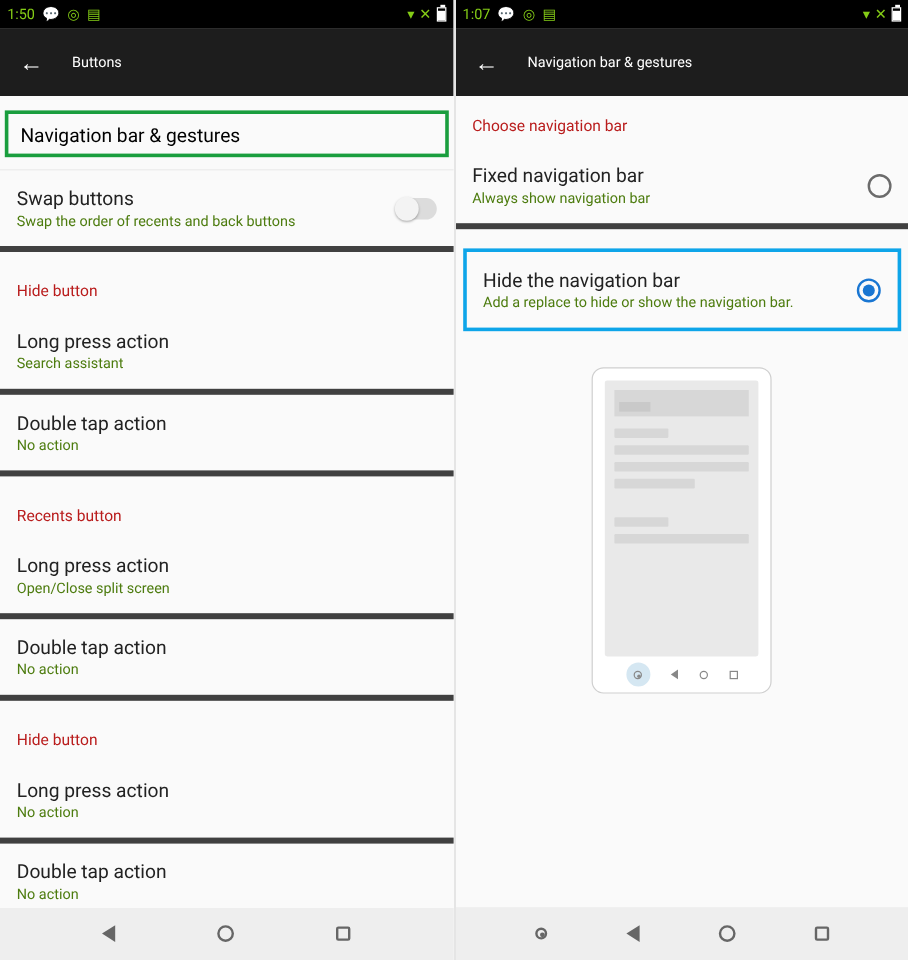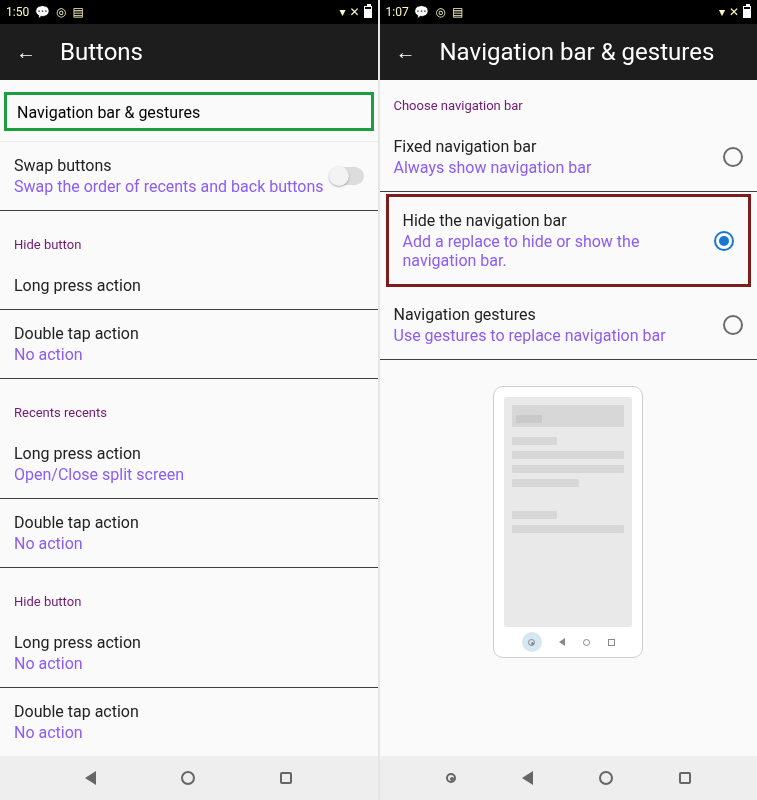--- a/index.html
+++ b/index.html
@@ -21,21 +21,21 @@
       flex: 1;
       background: #fafafa;
       display: flex;
       flex-direction: column;
       overflow: hidden;
     }
     
     .status-bar {
       height: 24px;
       background: #000;
-      color: #fef9c3;
+      color: #84cc16;
       display: flex;
       align-items: center;
       padding: 0 6px;
       font-size: 12px;
     }
     .status-left { display:flex; align-items:center; gap:6px; }
     .status-right { margin-left:auto; display:flex; align-items:center; gap:4px; }
     .stat-glyph { font-size:12px; line-height:1; }
     .battery {
       width: 8px; height: 12px; border:1px solid #fff; position:relative;
@@ -46,45 +46,45 @@
     .app-bar {
       height: 56px;
       background: #1d1d1d;
       color: #fff;
       display: flex;
       align-items: center;
       padding: 0 16px;
       gap: 24px;
     }
     .back-arrow { font-size:20px; }
-    .app-title { font-size:24px; font-weight:400; }
+    .app-title { font-size:12px; font-weight:400; }
     
     .content {
       flex:1;
       overflow-y: auto;
       background:#fafafa;
     }
     .section-label {
-      color:#701a75;
+      color:#b91c1c;
       font-size:13px;
       padding: 18px 14px 10px;
     }
     .row {
       padding: 14px 14px 14px;
-      border-bottom: 1px solid #404040;
+      border-bottom: 5px solid #404040;
       display:flex;
       align-items:center;
       background:#fff0; 
     }
     .row .texts { flex:1; }
     .row .title { font-size:16px; color:#222; }
-    .row .sub { font-size:16px; color:#8b5cf6; margin-top:2px; }
+    .row .sub { font-size:12px; color:#4d7c0f; margin-top:2px; }
     .highlight {
-      border:3px solid #7f1d1d;
-      margin: 2px 6px 4px;
+      border:3px solid #0ea5e9;
+      margin: 16px 6px 4px;
     }
     .highlight .row { border-bottom:none; }
     .highlight-tight {
       border:3px solid #1a9e3e;
       margin: 12px 4px 0 4px;
       padding: 8px 10px 6px;
     }
     .highlight-tight .title { font-size:16px; color:#000; }
     .switch {
       width:34px;height:18px;border-radius:10px;background:#dcdcdc;position:relative;
@@ -158,31 +158,32 @@
         <div class="sub">Swap the order of recents and back buttons</div>
       </div>
       <div class="switch"></div>
     </div>
     <div class="sep-thick"></div>
 
     <div class="section-label">Hide button</div>
     <div class="row">
       <div class="texts">
         <div class="title">Long press action</div>
+        <div class="sub">Search assistant</div>
       </div>
     </div>
     <div class="row">
       <div class="texts">
         <div class="title">Double tap action</div>
         <div class="sub">No action</div>
       </div>
     </div>
     <div class="sep-thick"></div>
 
-    <div class="section-label">Recents recents</div>
+    <div class="section-label">Recents button</div>
     <div class="row">
       <div class="texts">
         <div class="title">Long press action</div>
         <div class="sub">Open/Close split screen</div>
       </div>
     </div>
     <div class="row">
       <div class="texts">
         <div class="title">Double tap action</div>
         <div class="sub">No action</div>
@@ -246,27 +247,20 @@
     <div class="highlight">
       <div class="row">
         <div class="texts">
           <div class="title">Hide the navigation bar</div>
           <div class="sub">Add a replace to hide or show the navigation bar.</div>
         </div>
         <div class="radio checked"></div>
       </div>
     </div>
 
-    <div class="row">
-      <div class="texts">
-        <div class="title">Navigation gestures</div>
-        <div class="sub">Use gestures to replace navigation bar</div>
-      </div>
-      <div class="radio"></div>
-    </div>
     <div class="sep-thick"></div>
 
 
     <div class="illus-wrap">
       <div class="phone">
         <div class="ph-body">
           <div class="ph-hdr">
               <div></div>
             </div>
           <div class="bar" style="width:40%"></div>

